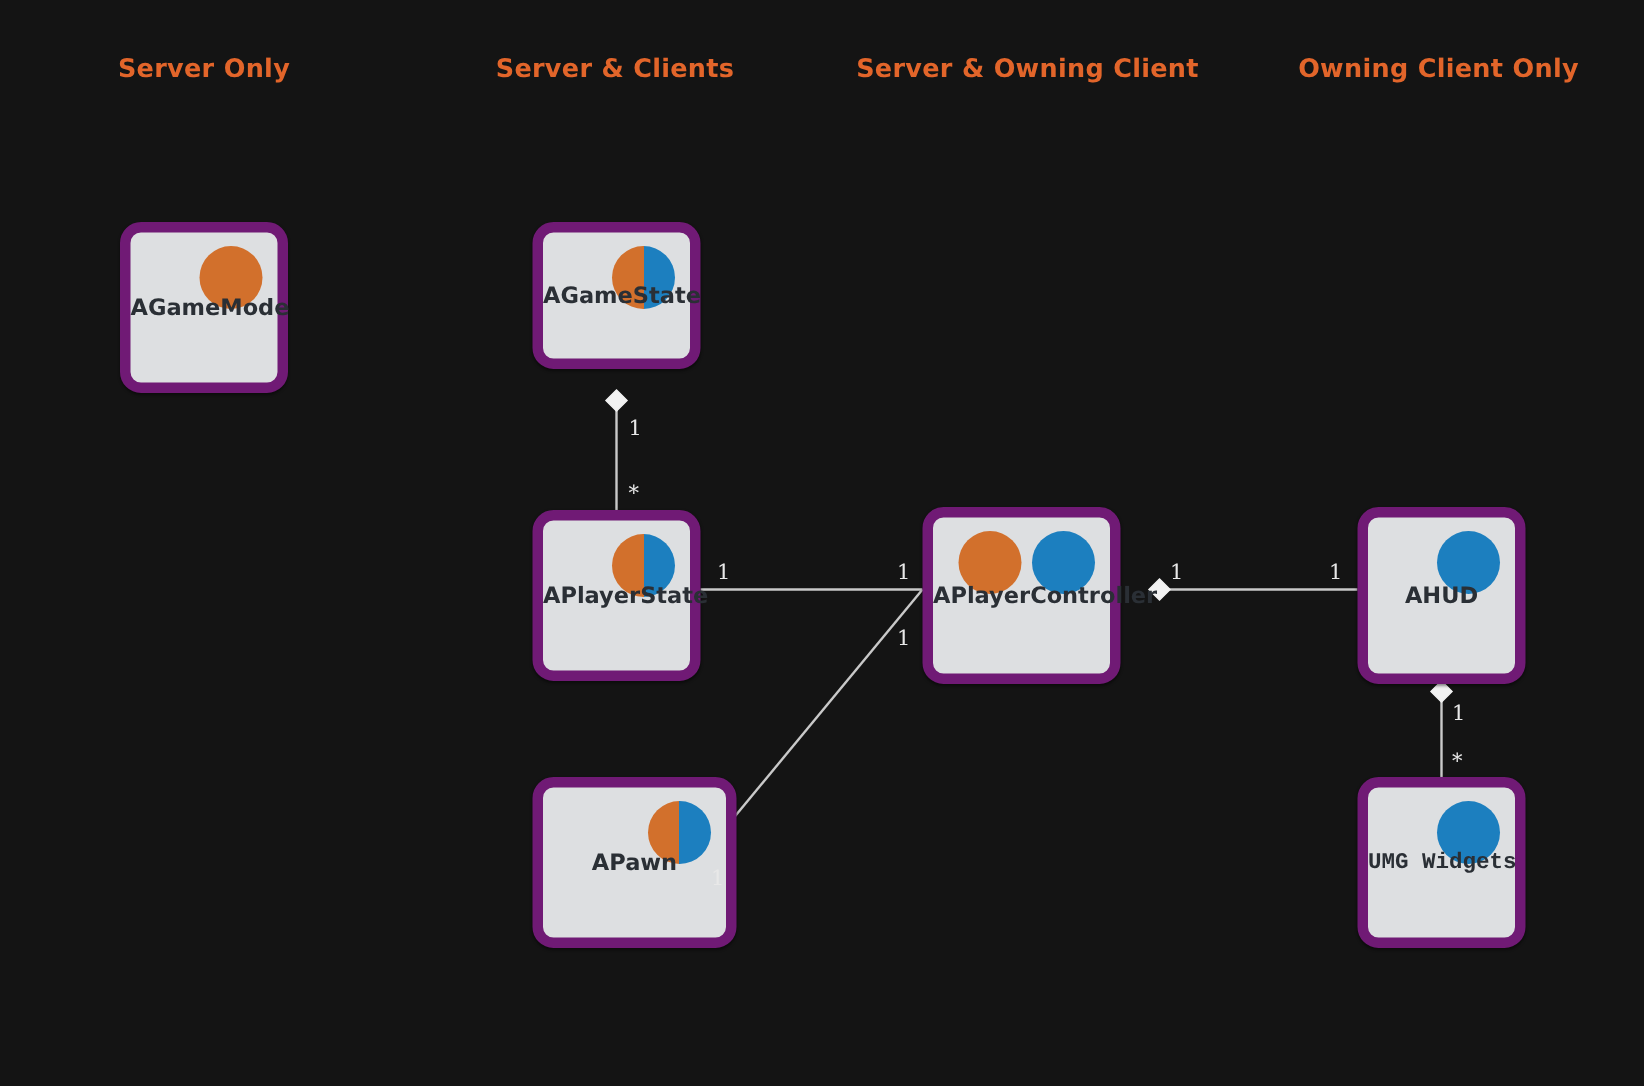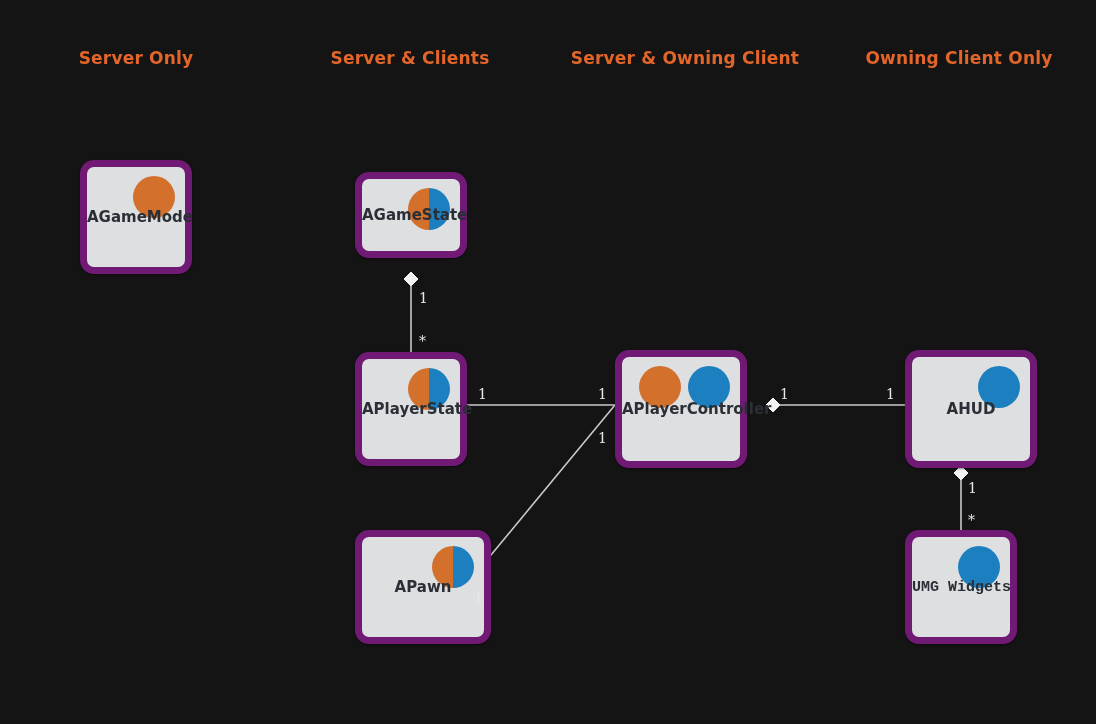--- a/index.html
+++ b/index.html
@@ -10,21 +10,20 @@
   body {
     width: 1096px;
     height: 724px;
     position: relative;
     overflow: hidden;
     font-family: "DejaVu Sans", "Liberation Sans", sans-serif;
   }
   #diagram-root {
     position: absolute;
     inset: 0;
-    margin-top: 12px;
   }
   .column-header {
     position: absolute;
     color: #E2652A;
     font-weight: bold;
     font-size: 17px;
     white-space: nowrap;
     transform: translateX(-50%);
     letter-spacing: 0.2px;
   }
@@ -112,40 +111,40 @@
       <div class="column-header" style="left: 685px; top: 36px; text-align: right;">Server &amp; Owning Client</div>
       <div class="column-header" style="left: 959px; top: 36px;">Owning Client Only</div>
     </div>
   <div id="nodes-layer">
       <div class="node" style="left: 80px; top: 148px; width: 112px; height: 114px;">
         <div class="badges">
           <div class="dot orange"></div>
         </div>
         <div class="node-label">AGameMode</div>
       </div>
-      <div class="node" style="left: 355px; top: 160px; width: 112px; height: 86px;">
+      <div class="node" style="left: 355px; top: 148px; width: 112px; height: 98px;">
         <div class="badges">
           <div class="dot split"></div>
         </div>
         <div class="node-label">AGameState</div>
       </div>
       <div class="node" style="left: 355px; top: 340px; width: 112px; height: 114px;">
         <div class="badges">
           <div class="dot split"></div>
         </div>
         <div class="node-label">APlayerState</div>
       </div>
       <div class="node" style="left: 615px; top: 338px; width: 132px; height: 118px;">
         <div class="badges">
           <div class="dot orange"></div>
           <div class="dot blue"></div>
         </div>
         <div class="node-label">APlayerController</div>
       </div>
-      <div class="node" style="left: 905px; top: 338px; width: 132px; height: 118px;">
+      <div class="node" style="left: 905px; top: 338px; width: 112px; height: 118px;">
         <div class="badges">
           <div class="dot blue"></div>
         </div>
         <div class="node-label">AHUD</div>
       </div>
       <div class="node" style="left: 355px; top: 518px; width: 136px; height: 114px;">
         <div class="badges">
           <div class="dot split"></div>
         </div>
         <div class="node-label">APawn</div>

